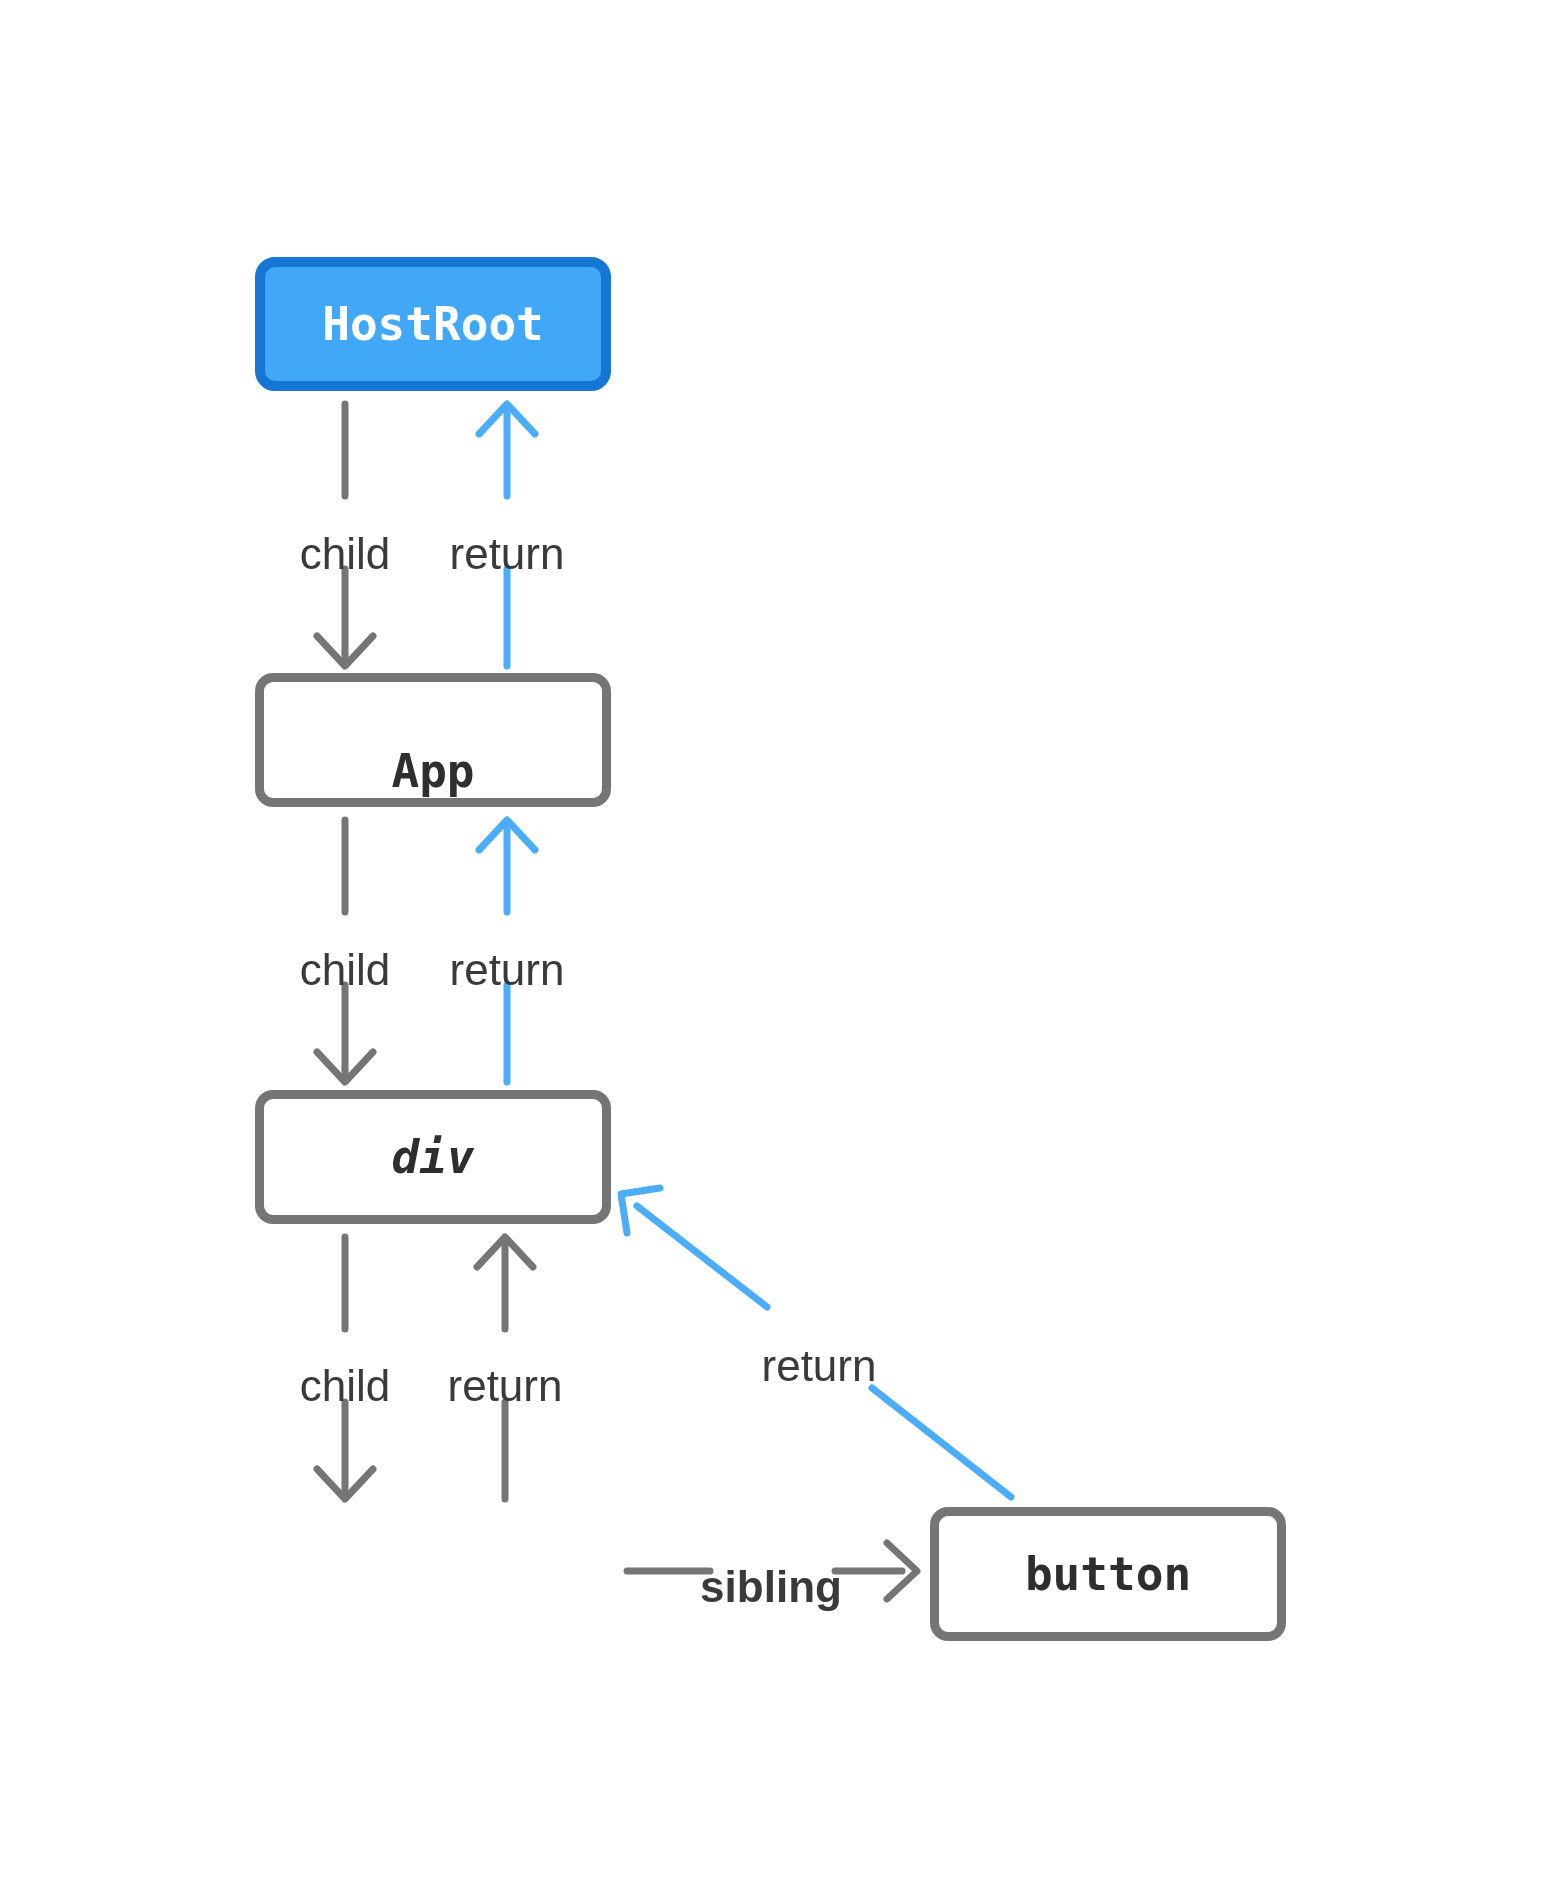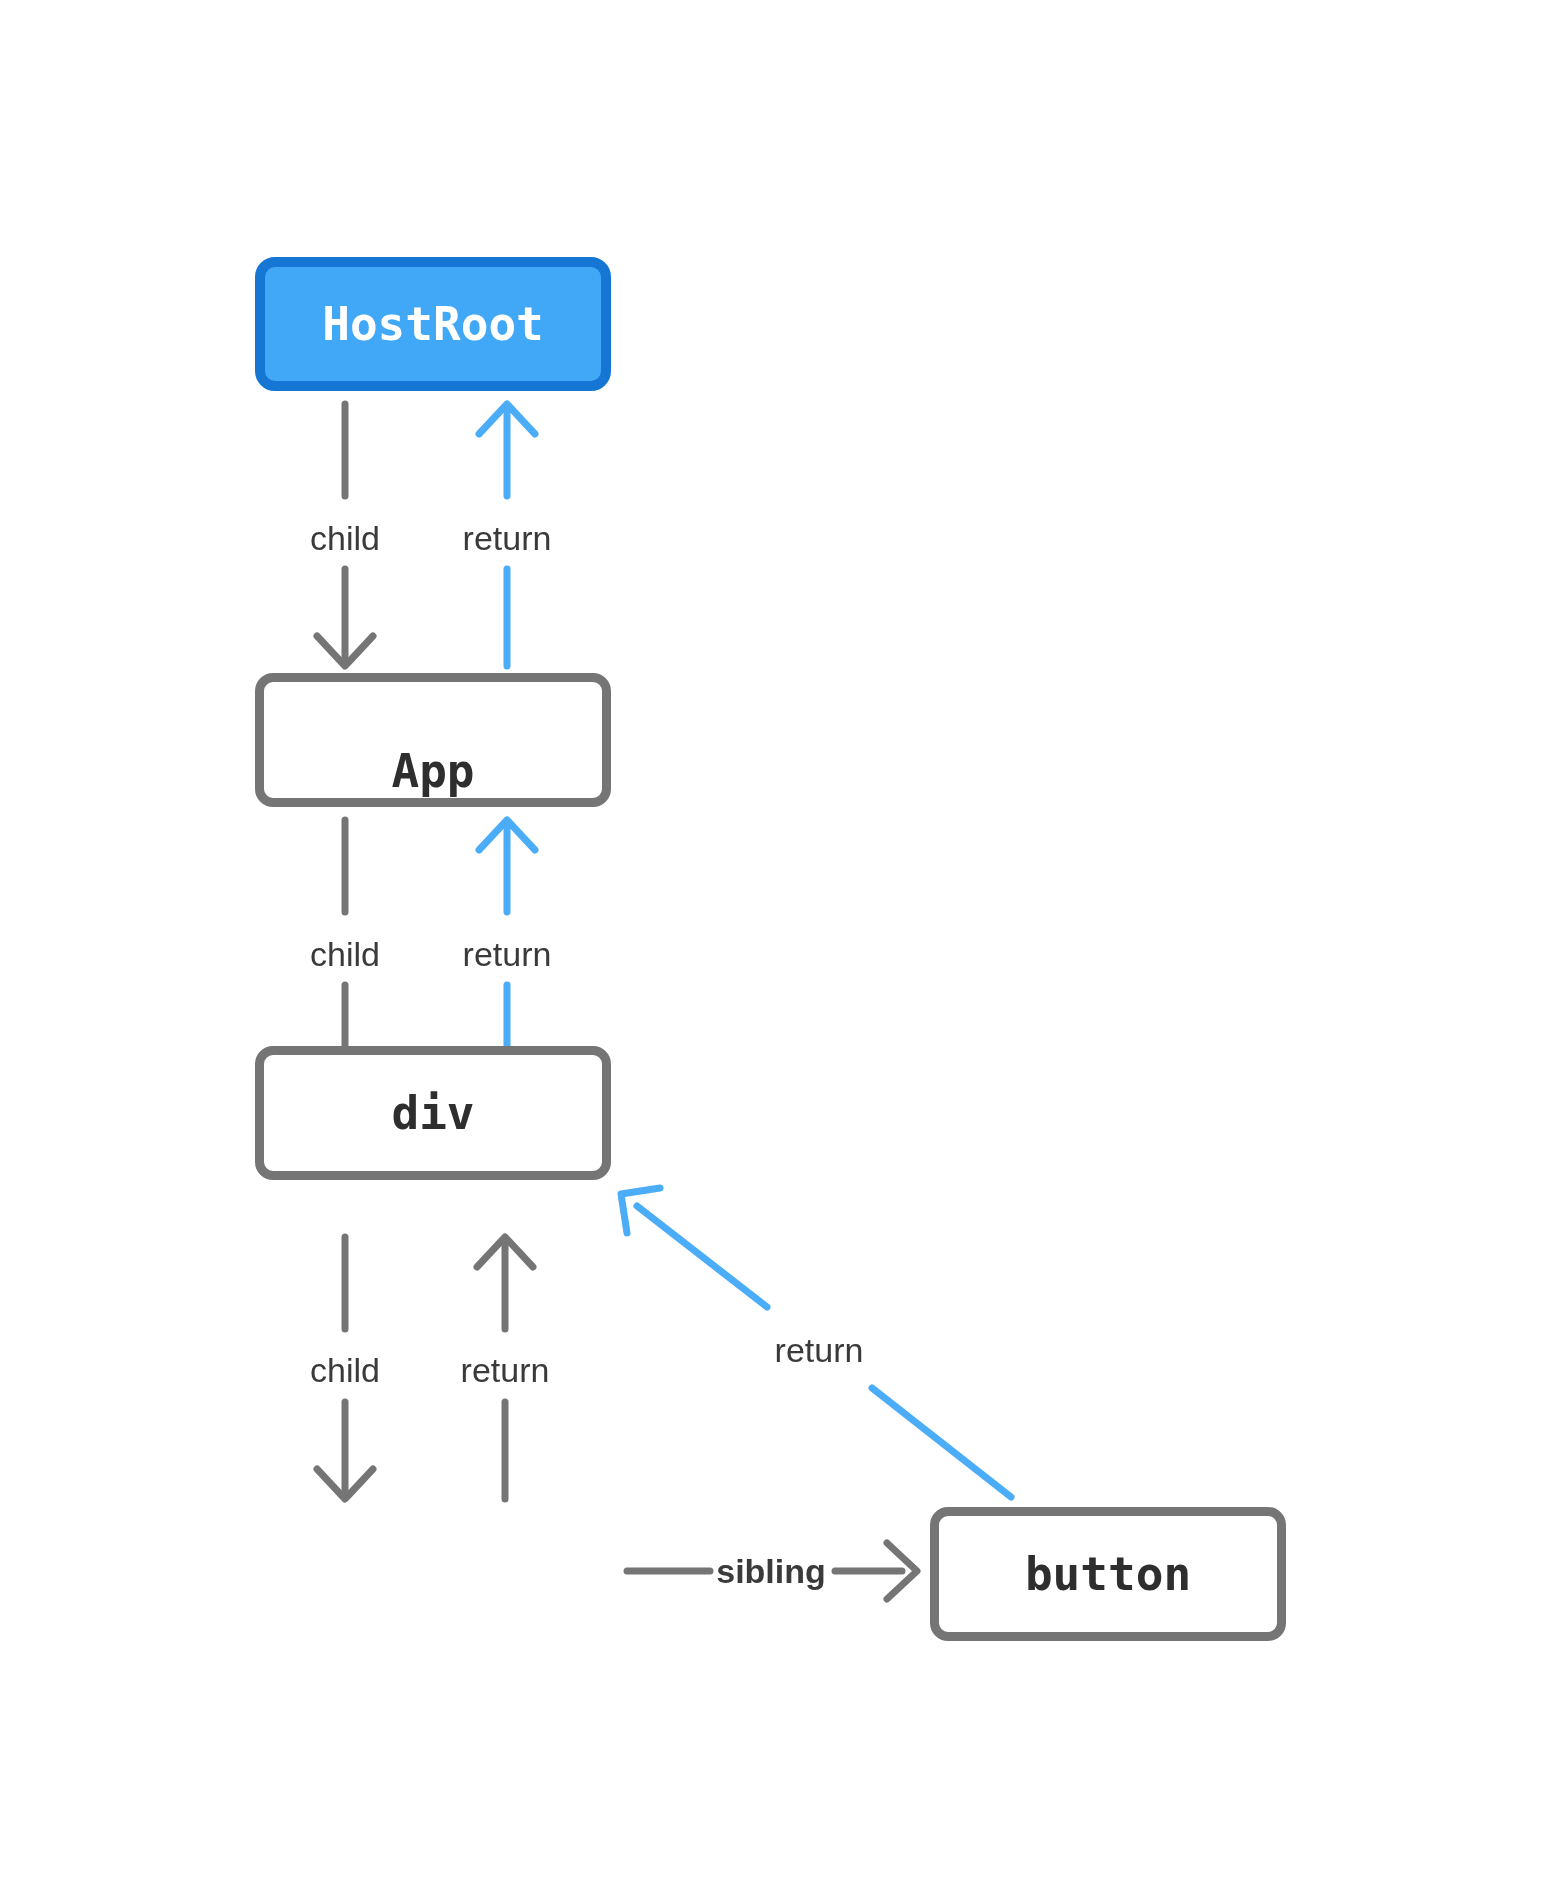--- a/index.html
+++ b/index.html
@@ -50,24 +50,25 @@
   .node--blue {
     background: #41A7F7;
     border: 10px solid #1576D3;
     border-radius: 20px;
     color: #ffffff;
   }
   .edge-label {
     position: absolute;
     transform: translate(-50%, -50%);
     font-family: "Liberation Sans", sans-serif;
-    font-size: 34px;
+    font-size: 44px;
     font-weight: 400;
     color: #3A3A3A;
     white-space: nowrap;
+    margin-top: 16px;
   }
 </style>
 </head>
 <body>
 
 <div class="canvas">
 
   <svg class="edges-svg" width="1544" height="1896" viewBox="0 0 1544 1896" xmlns="http://www.w3.org/2000/svg">
 
     <g>
@@ -121,21 +122,21 @@
   </svg>
 
   <div class="node node--blue" style="left:255px; top:257px;">
     <span>HostRoot</span>
   </div>
 
   <div class="node" style="left:255px; top:673px;align-items:flex-end;">
     <span>App</span>
   </div>
 
-  <div class="node" style="left:255px; top:1046px;">
+  <div class="node" style="left:255px; top:1090px;font-style:italic;">
     <span>div</span>
   </div>
 
 
   <div class="node" style="left:930px; top:1507px;">
     <span>button</span>
   </div>
 
   <span class="edge-label" style="left:345px; top:538px;">child</span>
   <span class="edge-label" style="left:507px; top:538px;">return</span>

